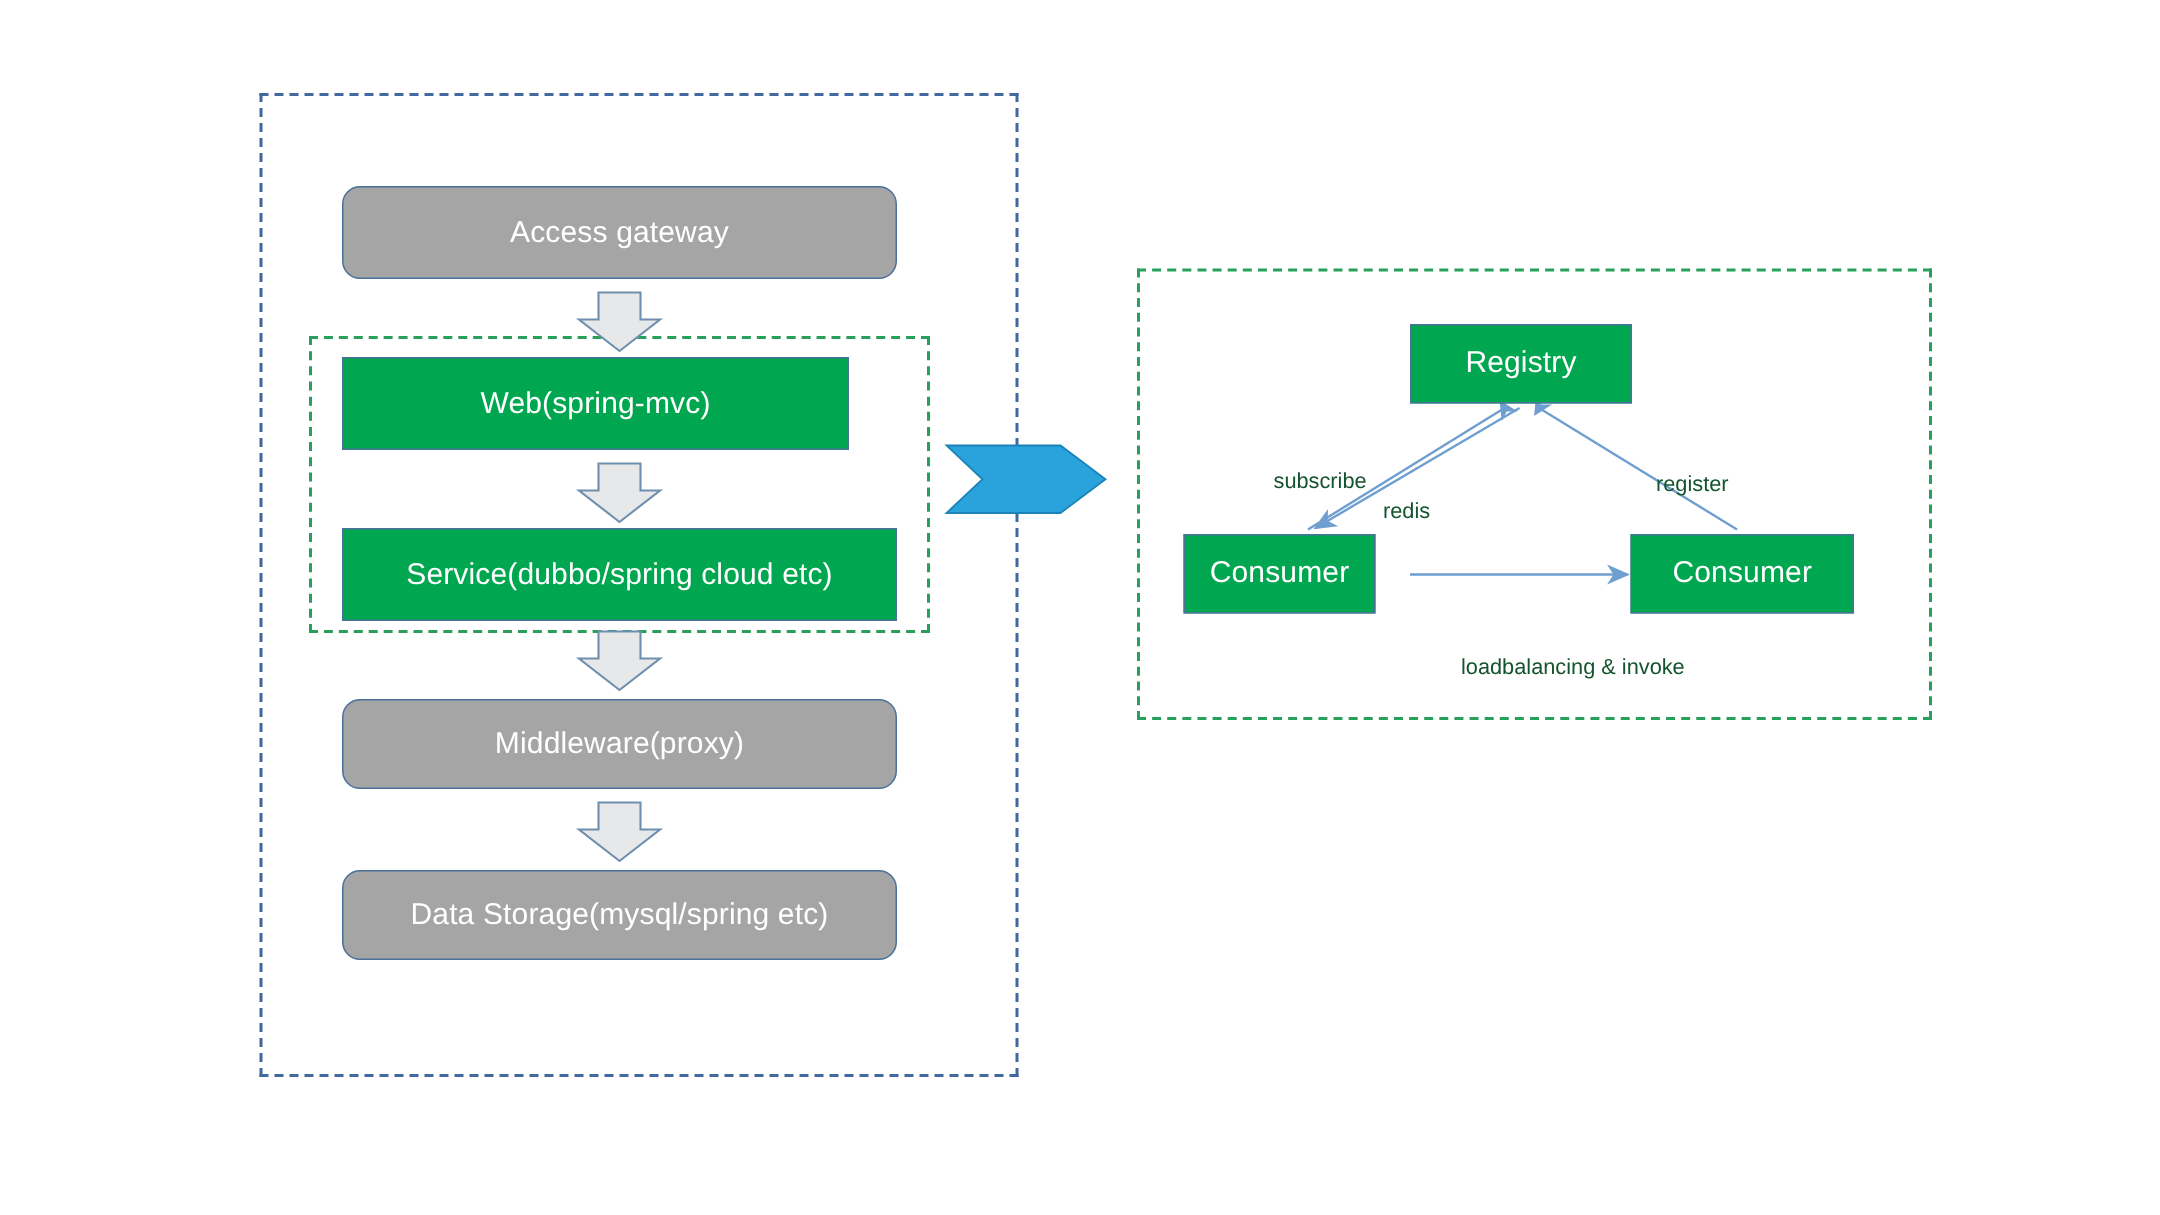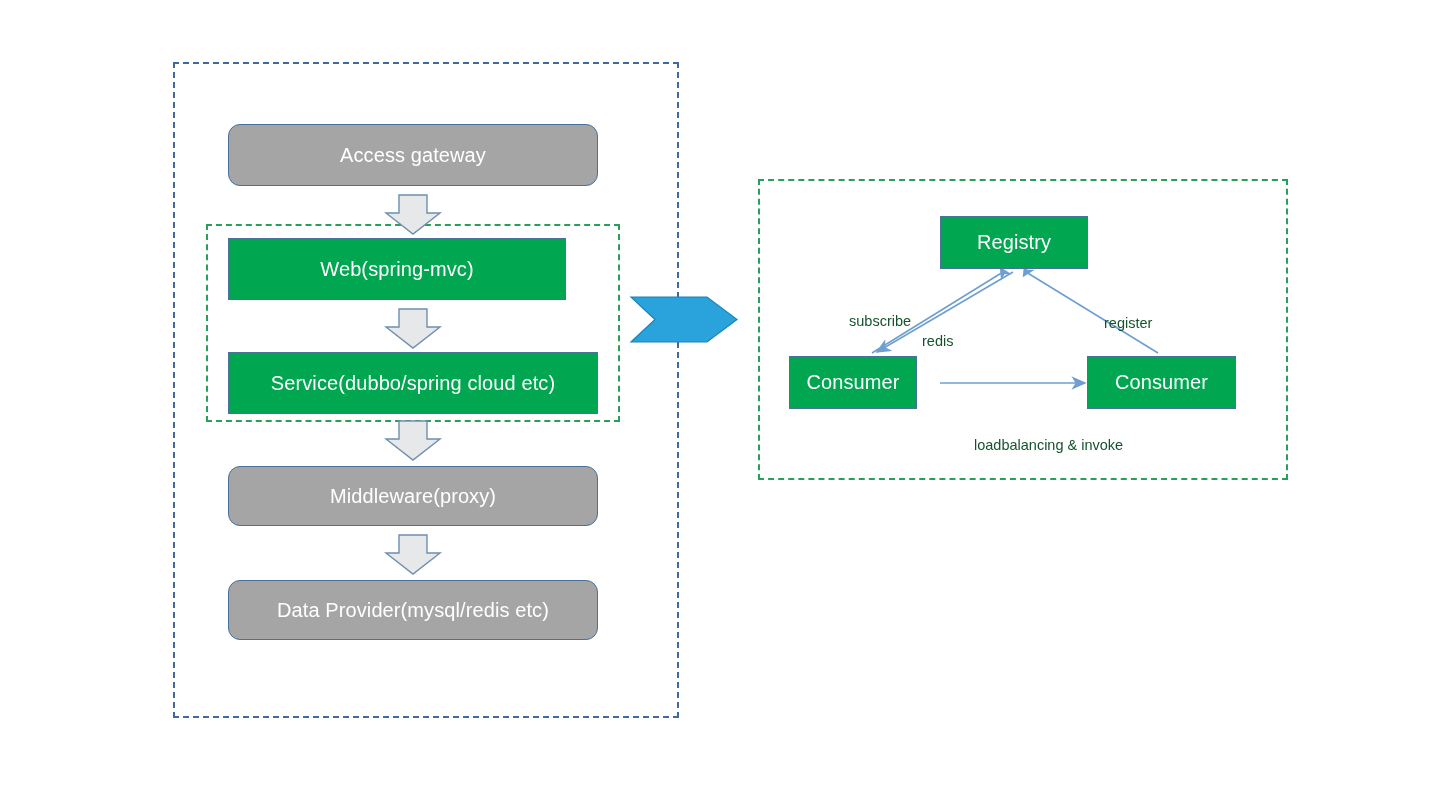--- a/index.html
+++ b/index.html
@@ -87,21 +87,21 @@
 
   <div class="abs box box-green lbl-19" style="left:228px; top:352px; width:370px; height:62px;">
     <span>Service(dubbo/spring cloud etc)</span>
   </div>
 
   <div class="abs box box-gray lbl-19" style="left:228px; top:466px; width:370px; height:60px;text-align:center;">
     <span>Middleware(proxy)</span>
   </div>
 
   <div class="abs box box-gray lbl-19" style="left:228px; top:580px; width:370px; height:60px;">
-    <span>Data Provider(mysql/redis etc)</span>
+    <span>Data Storage(mysql/spring etc)</span>
   </div>
 
   <svg class="svg-layer" viewBox="0 0 1440 810">
 
     <defs>
       <marker id="arrowheadUp" markerWidth="9" markerHeight="9" refX="4.5" refY="4.5" orient="auto">
         <path d="M0.6,8.6 L4.5,0.6 L8.4,8.6 L4.5,6.2 Z" fill="#6f9fd0"></path>
       </marker>
       <marker id="arrowheadLine" markerWidth="10" markerHeight="10" refX="8.5" refY="5" orient="auto">
         <path d="M0,0.8 L9.5,5 L0,9.2 L2.6,5 Z" fill="#6f9fd0"></path>

